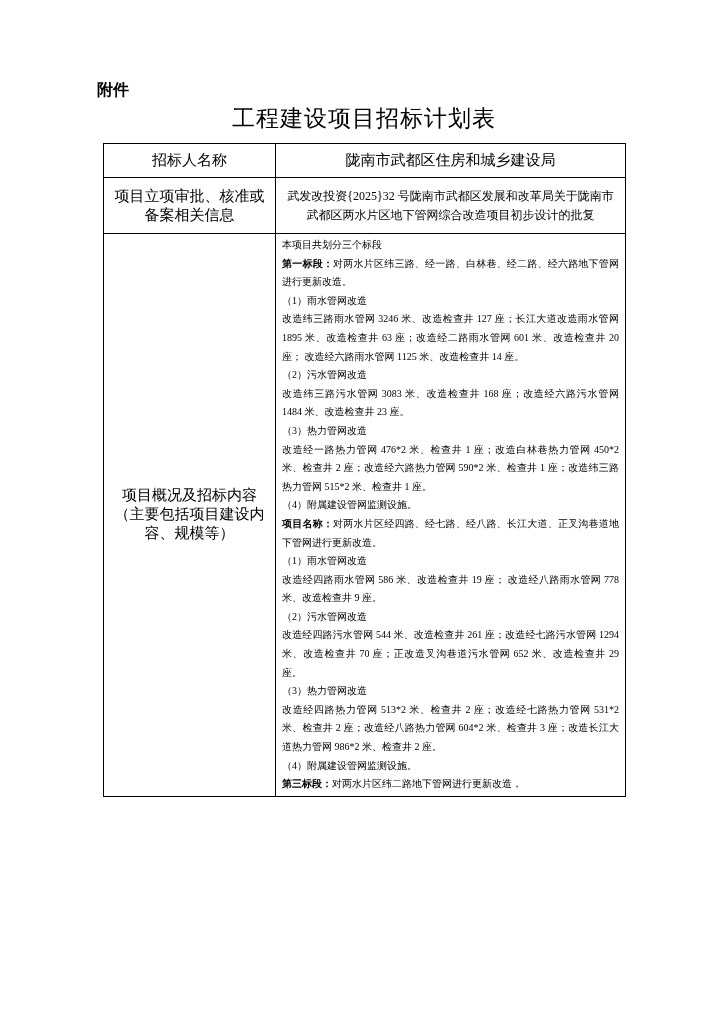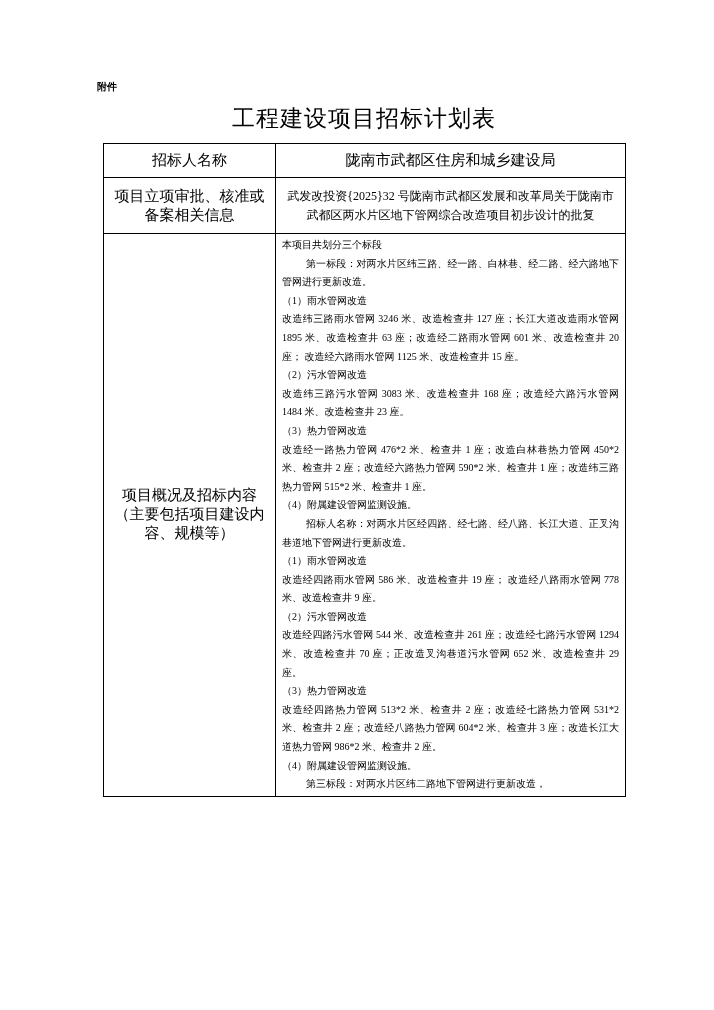--- a/index.html
+++ b/index.html
@@ -10,21 +10,21 @@
     background: #ffffff;
     color: #000000;
     font-family: "Liberation Serif", "DejaVu Serif", serif;
     overflow: hidden;
     position: relative;
   }
   .attachment {
     position: absolute;
     left: 97px;
     top: 80px;
-    font-size: 10px;
+    font-size: 16px;
     font-weight: bold;
   }
   .doc-title {
     position: absolute;
     left: 103px;
     top: 103px;
     width: 522px;
     text-align: center;
     font-size: 23px;
     font-weight: normal;
@@ -58,21 +58,21 @@
     text-align: left;
     vertical-align: top;
     padding: 1px 6px 2px 6px;
   }
   .para {
     font-size: 10px;
     line-height: 18.6px;
     text-align: justify;
     text-justify: inter-ideograph;
   }
-  .para b { font-weight: normal; margin-left: 24px; }
+  .para b { font-weight: bold; }
 </style>
 </head>
 <body>
 
 <div class="attachment">附件</div>
 
 <div class="doc-title">工程建设项目招标计划表</div>
 
 <table class="plan">
   <colgroup>
@@ -87,27 +87,27 @@
     <tr class="row-approval">
       <td class="label-cell">项目立项审批、核准或备案相关信息</td>
       <td class="value-center approval">武发改投资{2025}32 号陇南市武都区发展和改革局关于陇南市武都区两水片区地下管网综合改造项目初步设计的批复</td>
     </tr>
     <tr>
       <td class="label-cell">项目概况及招标内容（主要包括项目建设内容、规模等）</td>
       <td class="overview-cell">
           <div class="para">本项目共划分三个标段</div>
           <div class="para"><b>第一标段：</b>对两水片区纬三路、经一路、白林巷、经二路、经六路地下管网进行更新改造。</div>
           <div class="para">（1）雨水管网改造</div>
-          <div class="para">改造纬三路雨水管网 3246 米、改造检查井 127 座；长江大道改造雨水管网 1895 米、改造检查井 63 座；改造经二路雨水管网 601 米、改造检查井 20 座； 改造经六路雨水管网 1125 米、改造检查井 15 座。</div>
+          <div class="para">改造纬三路雨水管网 3246 米、改造检查井 127 座；长江大道改造雨水管网 1895 米、改造检查井 63 座；改造经二路雨水管网 601 米、改造检查井 20 座； 改造经六路雨水管网 1125 米、改造检查井 14 座。</div>
           <div class="para">（2）污水管网改造</div>
           <div class="para">改造纬三路污水管网 3083 米、改造检查井 168 座；改造经六路污水管网 1484 米、改造检查井 23 座。</div>
           <div class="para">（3）热力管网改造</div>
           <div class="para">改造经一路热力管网 476*2 米、检查井 1 座；改造白林巷热力管网 450*2 米、检查井 2 座；改造经六路热力管网 590*2 米、检查井 1 座；改造纬三路热力管网 515*2 米、检查井 1 座。</div>
           <div class="para">（4）附属建设管网监测设施。</div>
-          <div class="para"><b>招标人名称：</b>对两水片区经四路、经七路、经八路、长江大道、正叉沟巷道地下管网进行更新改造。</div>
+          <div class="para"><b>项目名称：</b>对两水片区经四路、经七路、经八路、长江大道、正叉沟巷道地下管网进行更新改造。</div>
           <div class="para">（1）雨水管网改造</div>
           <div class="para">改造经四路雨水管网 586 米、改造检查井 19 座； 改造经八路雨水管网 778 米、改造检查井 9 座。</div>
           <div class="para">（2）污水管网改造</div>
           <div class="para">改造经四路污水管网 544 米、改造检查井 261 座；改造经七路污水管网 1294 米、改造检查井 70 座；正改造叉沟巷道污水管网 652 米、改造检查井 29 座。</div>
           <div class="para">（3）热力管网改造</div>
           <div class="para">改造经四路热力管网 513*2 米、检查井 2 座；改造经七路热力管网 531*2 米、检查井 2 座；改造经八路热力管网 604*2 米、检查井 3 座；改造长江大道热力管网 986*2 米、检查井 2 座。</div>
           <div class="para">（4）附属建设管网监测设施。</div>
           <div class="para"><b>第三标段：</b>对两水片区纬二路地下管网进行更新改造，</div>
         </td>
     </tr>

